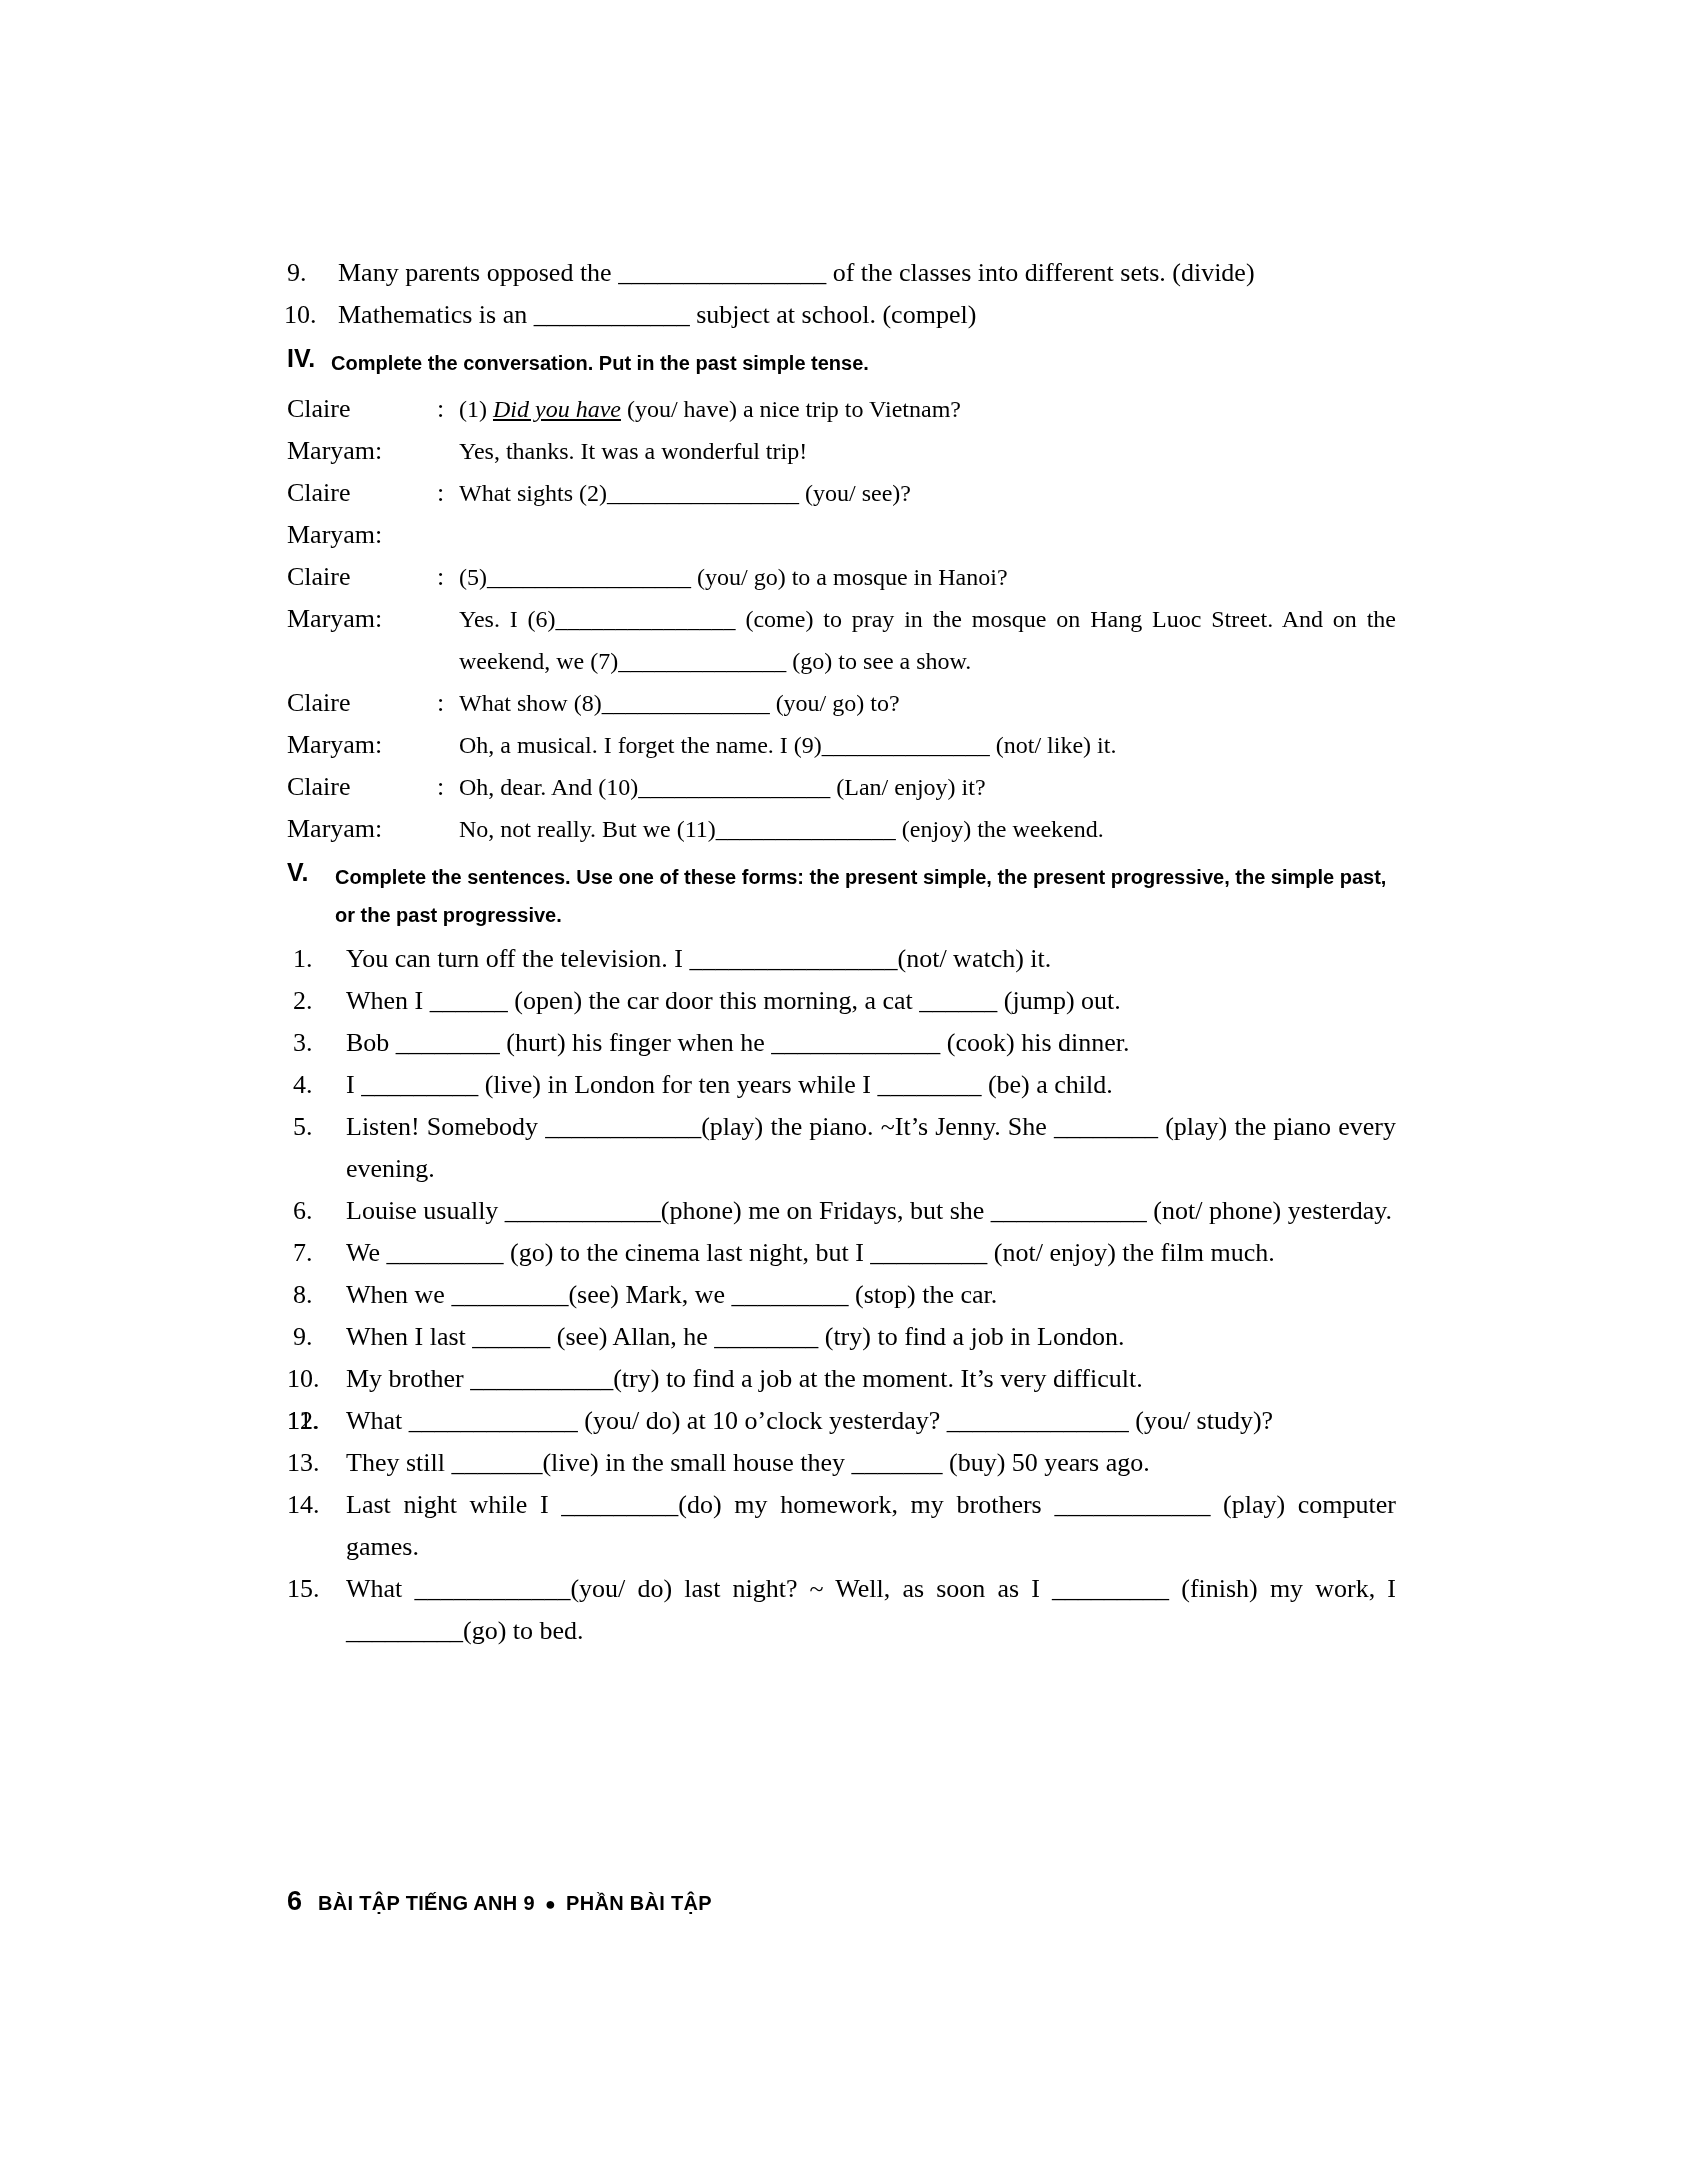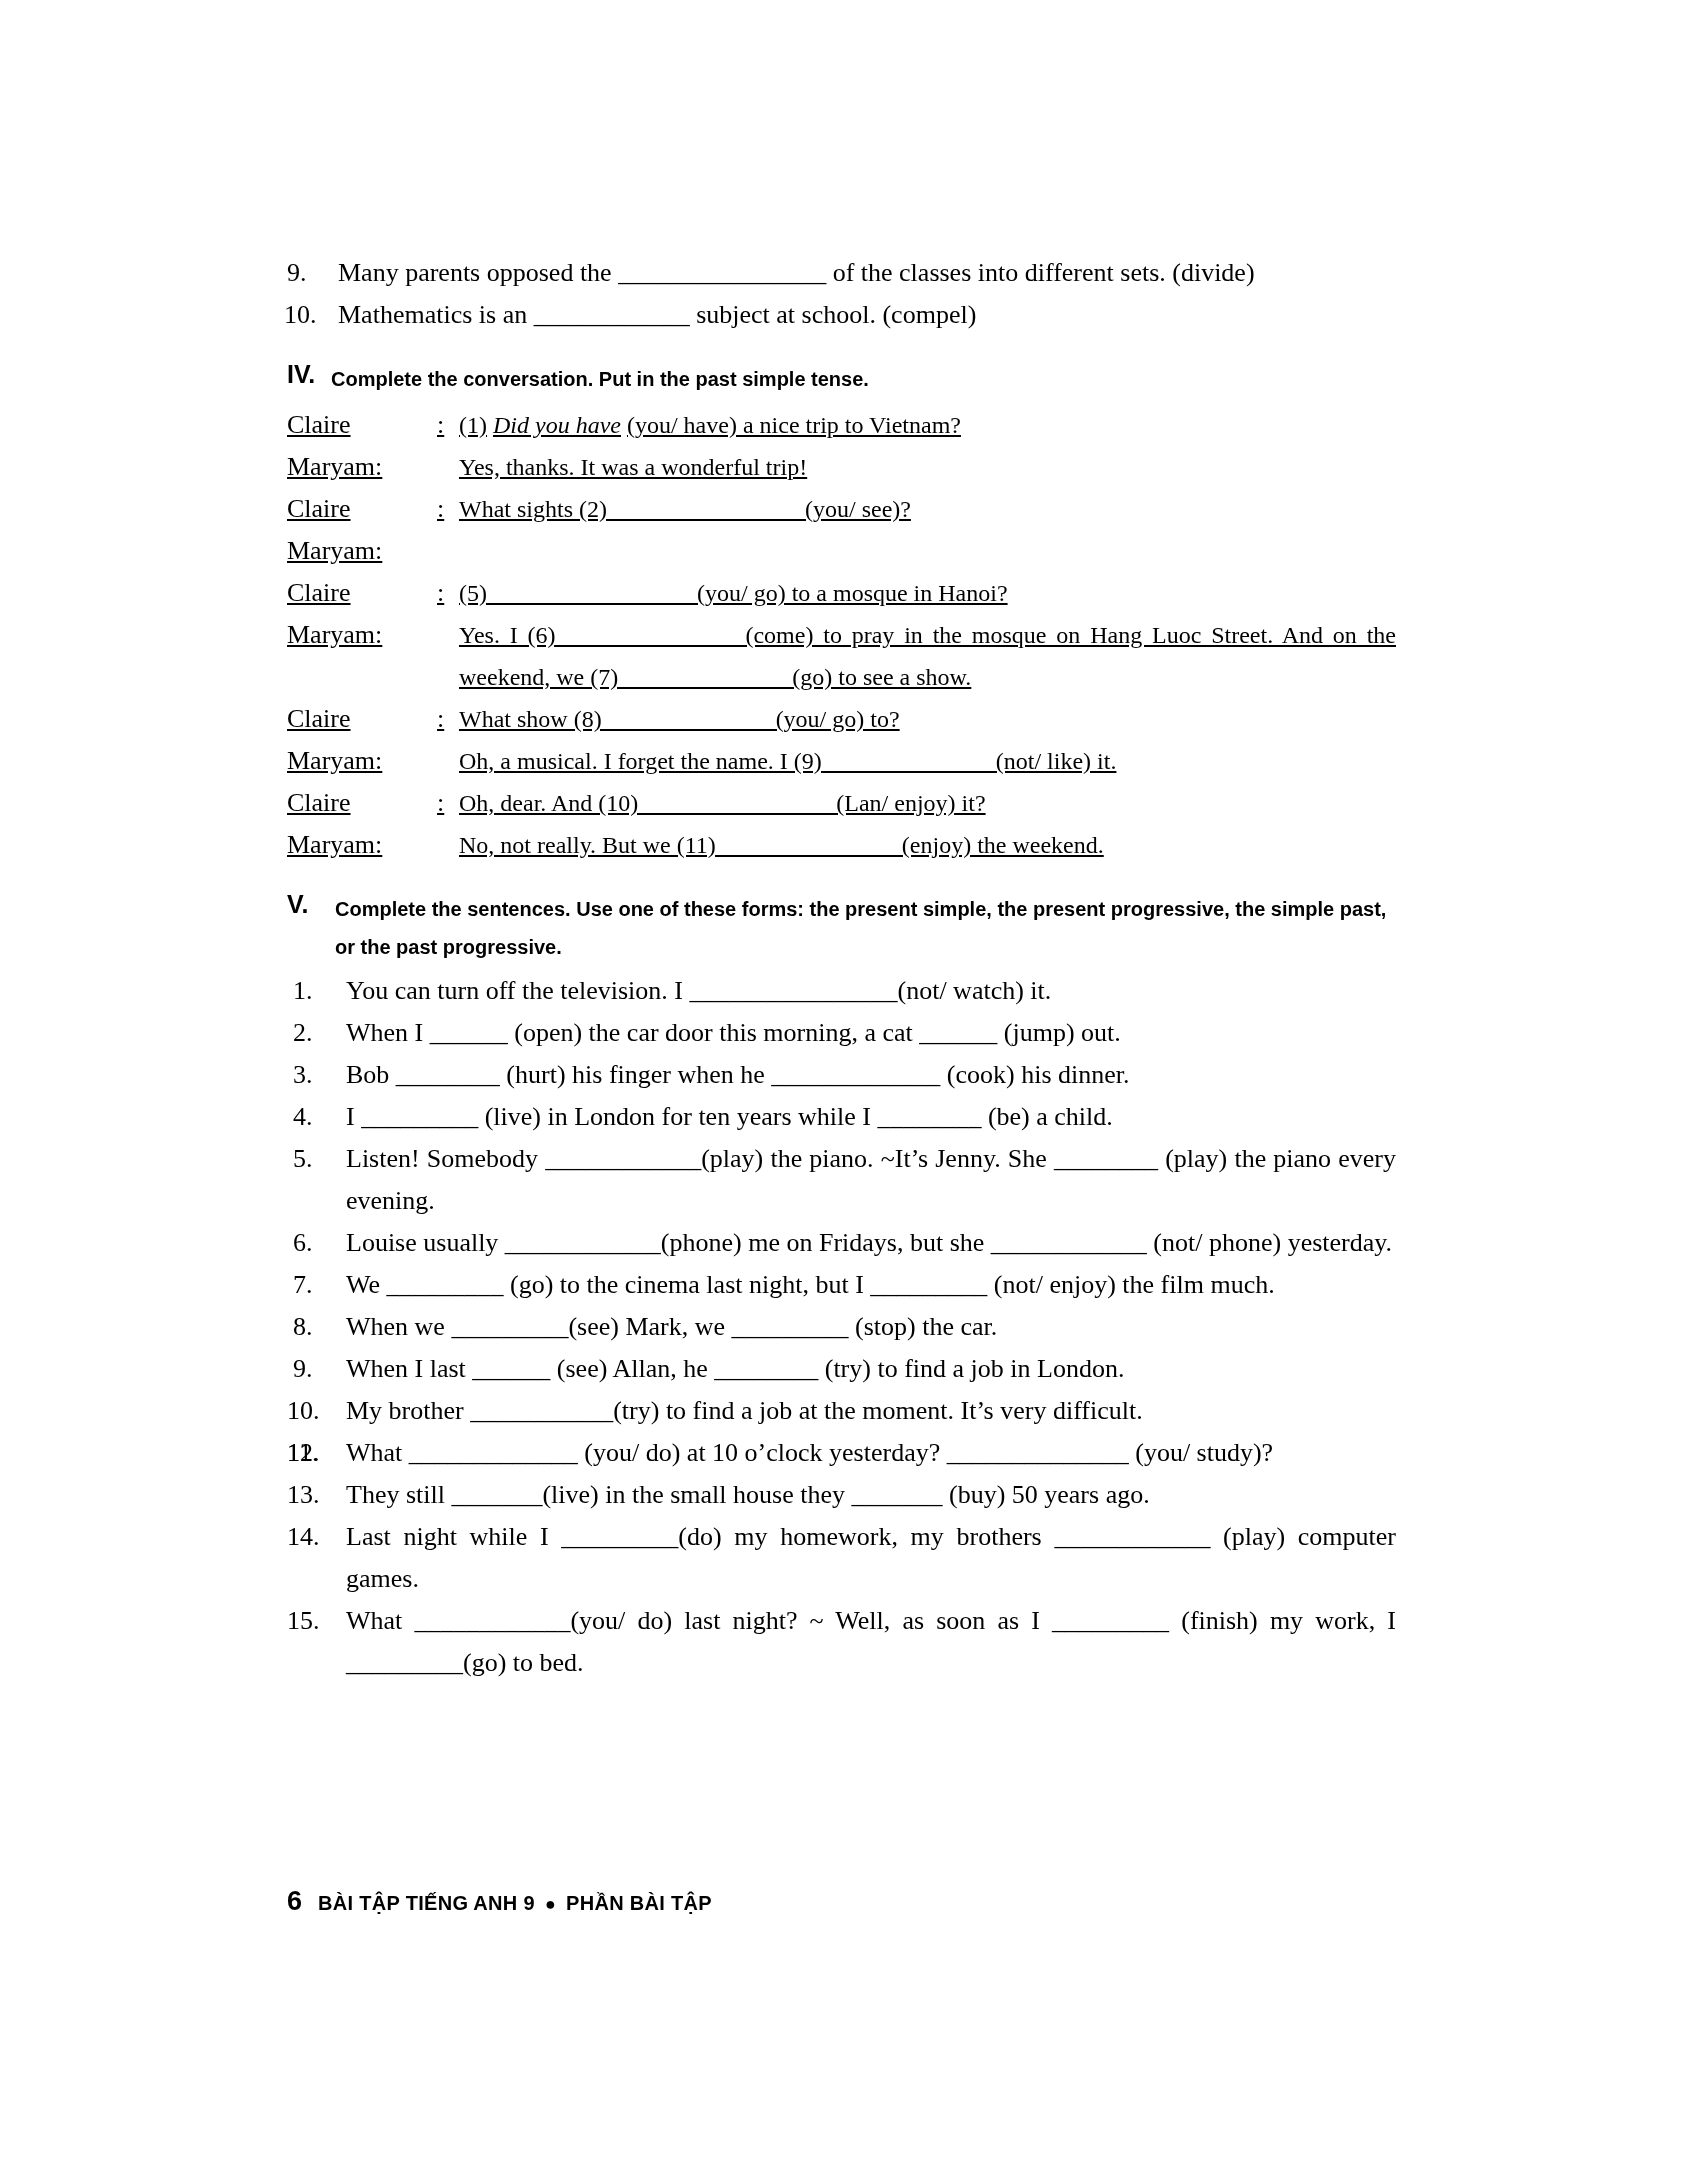--- a/index.html
+++ b/index.html
@@ -52,42 +52,41 @@
     width: 46px;
     text-align: left;
     font-family: "Liberation Serif", serif;
   }
   .olist li .num.wide {
     left: -3px;
   }
   
   .section-head {
     display: flex;
-    margin-top: 24px;
+    margin-top: 8px;
     margin-bottom: 4px;
   }
   .section-head .rn {
     width: 44px;
     flex: 0 0 44px;
     font-family: "Liberation Sans", sans-serif;
     font-weight: bold;
     font-size: 25px;
   }
   .section-head .htxt {
     font-family: "Liberation Sans", sans-serif;
     font-weight: bold;
     font-size: 20px;
     line-height: 38px;
     flex: 1;
   }
   .section-head.v .rn { width: 48px; flex: 0 0 48px; }
   
   .dialog {
     margin-top: 6px;
-    text-decoration: underline;
   }
   .drow {
     display: flex;
     align-items: flex-start;
   }
   .drow .spk {
     flex: 0 0 150px;
     width: 150px;
     font-family: "Liberation Serif", serif;
     font-size: 26px;

